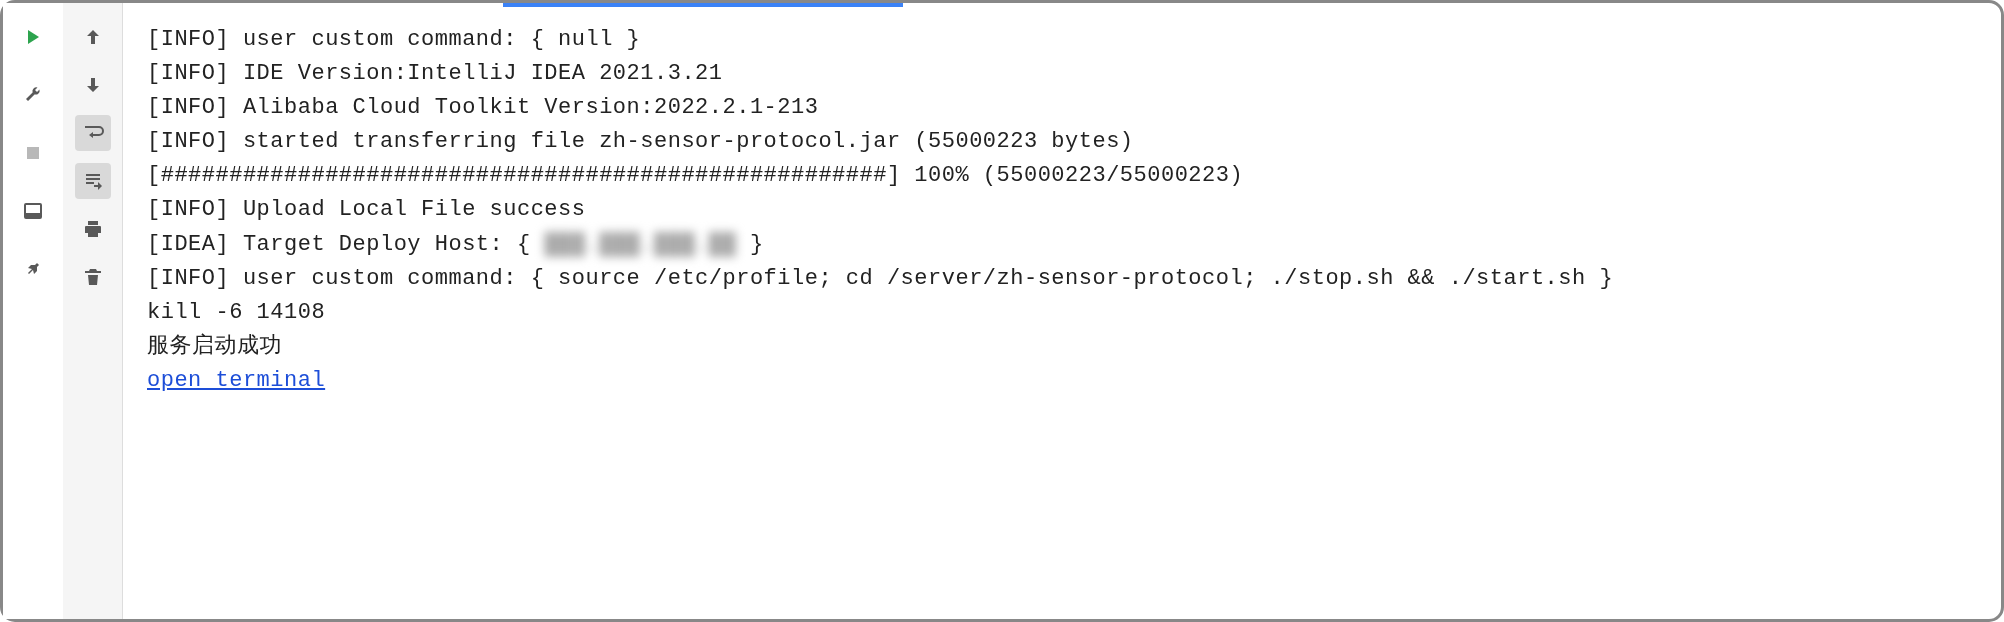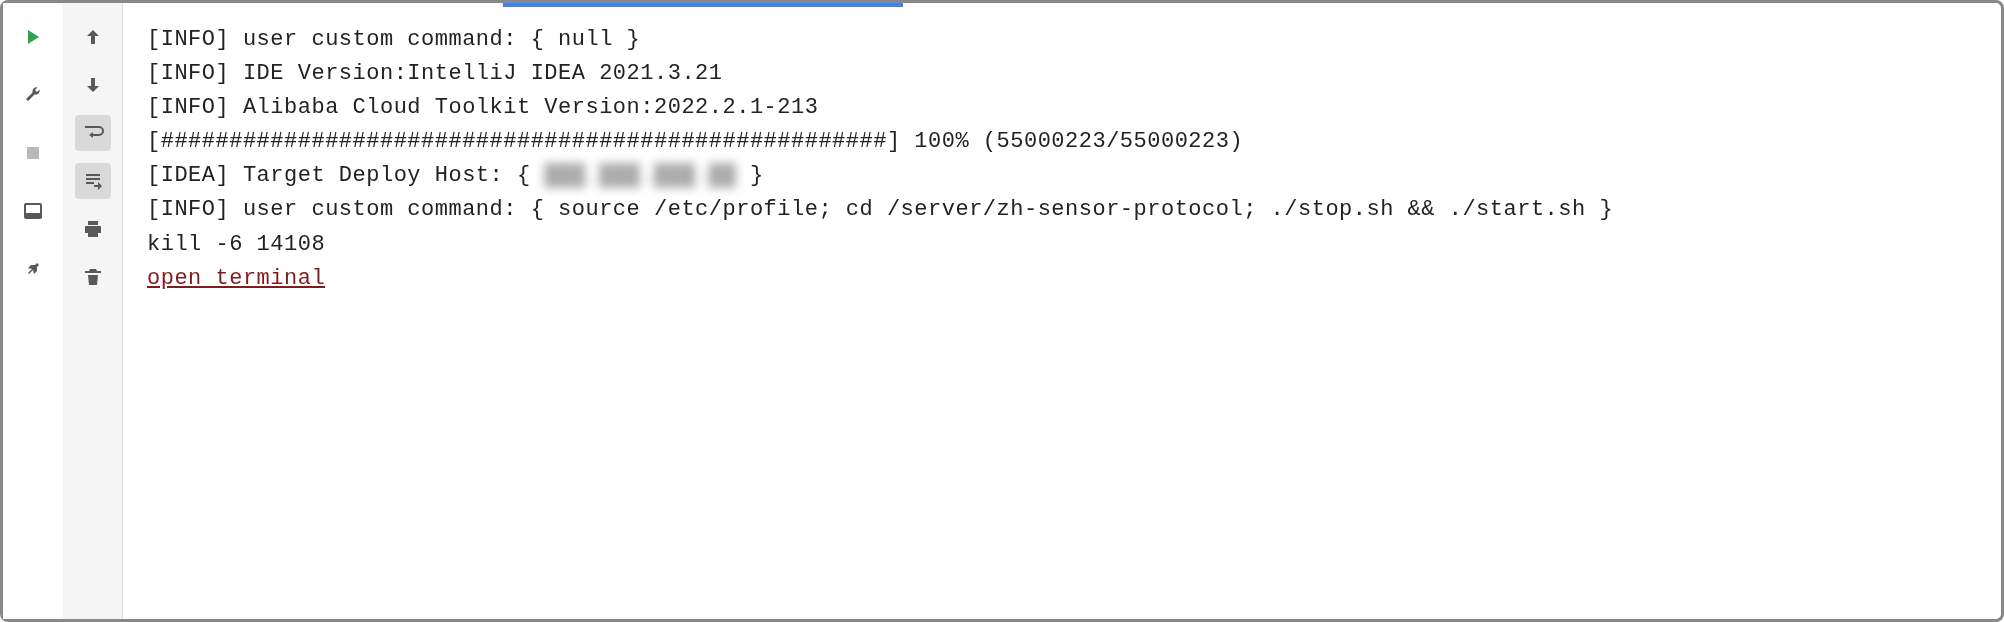--- a/index.html
+++ b/index.html
@@ -6,21 +6,21 @@
     body {
       font-family: "SF Mono", Monaco, Menlo, Consolas, "Courier New", monospace;
       background: #ffffff;
       overflow: hidden;
     }
     .panel {
       display: flex;
       width: 2004px;
       height: 622px;
       border: 3px solid #888;
-      border-radius: 8px;
+      border-radius: 15px;
       background: #fff;
       position: relative;
     }
     .tab-indicator {
       position: absolute;
       top: 0;
       left: 500px;
       width: 400px;
       height: 4px;
       background: #3b82f6;
@@ -64,21 +64,21 @@
       padding: 20px 24px;
       font-size: 22px;
       line-height: 1.55;
       color: #222;
       overflow: auto;
       font-family: "SF Mono", Monaco, Menlo, Consolas, "Courier New", monospace;
       letter-spacing: 0.5px;
     }
     .console-line { white-space: pre; }
     .link {
-      color: #7f1d1d;
+      color: #1d4ed8;
       text-decoration: underline;
       cursor: pointer;
       margin-top: 40px;
     }
     .blur {
       filter: blur(5px);
       -webkit-filter: blur(5px);
       color: #aaa;
       user-select: none;
     }
@@ -148,19 +148,22 @@
       <svg width="20" height="20" viewBox="0 0 20 20">
           <path d="M7 2h6l1 2h4v2H2V4h4l1-2Zm-2 6h10l-1 10H6L5 8Z" fill="currentColor"></path>
         </svg>
     </div>
   </div>
 
   <div class="console">
     <div class="console-line">[INFO] user custom command: { null }</div>
     <div class="console-line">[INFO] IDE Version:IntelliJ IDEA 2021.3.21</div>
     <div class="console-line">[INFO] Alibaba Cloud Toolkit Version:2022.2.1-213</div>
+    <div class="console-line">[INFO] started transferring file zh-sensor-protocol.jar (55000223 bytes)</div>
     <div class="console-line">[#####################################################] 100% (55000223/55000223)</div>
+    <div class="console-line">[INFO] Upload Local File success</div>
     <div class="console-line"><span>[IDEA] Target Deploy Host: { </span><span class="blur">███.███.███.██</span><span> }</span></div>
     <div class="console-line">[INFO] user custom command: { source /etc/profile; cd /server/zh-sensor-protocol; ./stop.sh &amp;&amp; ./start.sh }</div>
     <div class="console-line">kill -6 14108</div>
+    <div class="console-line">服务启动成功</div>
     <div class="console-line"><span class="link">open terminal</span></div>
   </div>
 </div>
 
 </body></html>

